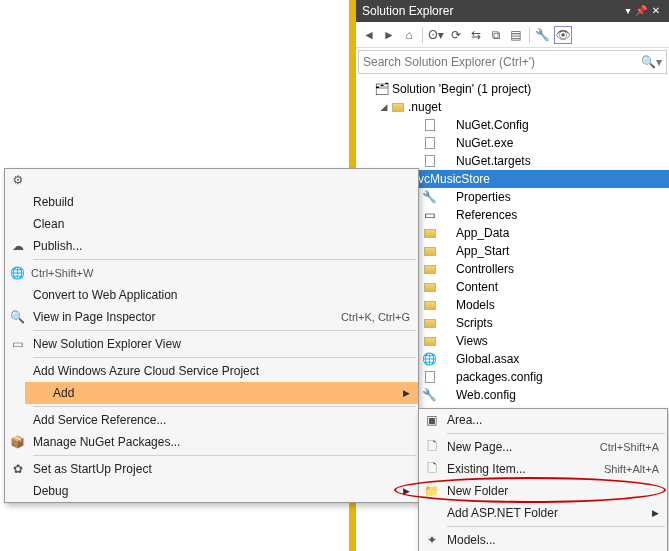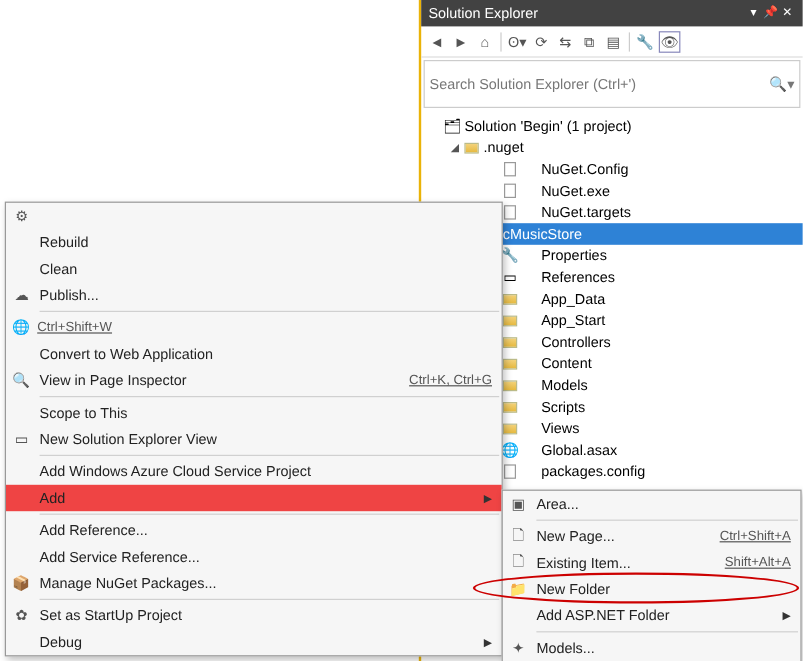--- a/index.html
+++ b/index.html
@@ -1,44 +1,44 @@
 <!DOCTYPE html>
 <html><head>
 <meta charset="utf-8">
 <style>
   * { box-sizing: border-box; margin: 0; padding: 0; font-family: "Segoe UI", Tahoma, sans-serif; font-size: 12px; }
   body { width: 669px; height: 551px; background: #fff; position: relative; overflow: hidden; }
 
   
-  .sol-exp { position: absolute; top: 0; left: 349px; right: 0; bottom: 0; border-left: 2px solid #eab308; background: #fff; }
+  .sol-exp { position: absolute; top: 0; left: 349px; right: 0; bottom: 0; border-left: 7px solid #eab308; background: #fff; }
   .panel-title { background: #424242; color: #fff; height: 22px; line-height: 22px; padding: 0 6px; display: flex; align-items: center; }
   .panel-title span.t { flex: 1; }
   .panel-title .winbtn { width: 14px; text-align: center; color: #fff; font-size: 10px; cursor: default; }
   .toolbar { height: 26px; display: flex; align-items: center; gap: 2px; padding: 2px 4px; border-bottom: 1px solid #ddd; }
   .tbtn { width: 18px; height: 18px; display: flex; align-items: center; justify-content: center; color: #555; border: 1px solid transparent; }
   .tbtn.framed { border: 1px solid #88b; }
   .tsep { width: 1px; height: 16px; background: #ccc; margin: 0 2px; }
-  .searchbox { height: 40px; display: flex; align-items: center; border: 1px solid #ccc; margin: 2px; padding: 0 4px; color: #777; }
+  .searchbox { height: 24px; display: flex; align-items: center; border: 1px solid #ccc; margin: 2px; padding: 0 4px; color: #777; }
   .searchbox .ph { flex: 1; }
   .tree { padding: 4px 0; }
   .node { display: flex; align-items: center; height: 18px; padding-left: 4px; white-space: nowrap; }
   .node .tw { width: 12px; text-align: center; color: #555; font-size: 9px; }
   .node .ic { width: 16px; height: 14px; display: inline-flex; align-items: center; justify-content: center; margin-right: 2px; }
   .node.sel { background: #2e82d6; color: #fff; }
   .ind0 { padding-left: 6px; }
   .ind1 { padding-left: 22px; }
   .ind2 { padding-left: 38px; gap: 16px; }
 
   
   .ctx { position: absolute; top: 168px; left: 4px; width: 415px; background: #f6f6f6; border: 1px solid #999; box-shadow: 2px 3px 6px rgba(0,0,0,.25); }
   .ctx .row { display: flex; align-items: center; height: 22px; padding-right: 8px; }
-  .ctx .row.hl { background: #ef4444; }
+  .ctx .row.hl { background: #fdba74; margin-left: 20px; }
   .ctx .ico { width: 26px; display: flex; align-items: center; justify-content: center; color: #555; }
   .ctx .lbl { flex: 1; color: #222; padding-left: 2px; }
-  .ctx .sc  { color: #555; font-size: 11px; text-decoration: underline; }
+  .ctx .sc  { color: #555; font-size: 11px; }
   .ctx .arr { width: 10px; text-align: right; color: #333; font-size: 9px; }
   .ctx .sep { height: 1px; background: #d0d0d0; margin: 2px 2px 2px 28px; }
 
   
   .sub { position: absolute; top: 408px; left: 418px; width: 250px; background: #f6f6f6; border: 1px solid #999; box-shadow: 2px 3px 6px rgba(0,0,0,.25); z-index: 5; }
   .sub .row { height: 22px; }
   .sub .sep { margin-left: 28px; }
 
   
   .ellipse { position: absolute; border: 2px solid #c00; border-radius: 50%; pointer-events: none; z-index: 10; }
@@ -182,20 +182,25 @@
         <span class="ic">🌐</span>
         <span>Global.asax</span>
       </div>
     <div class="node ind2">
         <span class="tw"></span>
         <span class="ic">
           <span class="i-file"></span>
         </span>
         <span>packages.config</span>
       </div>
+    <div class="node ind2">
+        <span class="tw">▷</span>
+        <span class="ic">🔧</span>
+        <span>Web.config</span>
+      </div>
   </div>
 </div>
 
 <div class="ctx">
   <div class="row">
       <span class="ico">⚙</span>
     </div>
   <div class="row">
       <span class="ico"></span>
       <span class="lbl">Rebuild</span>
@@ -217,42 +222,34 @@
       <span class="ico"></span>
       <span class="lbl">Convert to Web Application</span>
     </div>
   <div class="row">
       <span class="ico">🔍</span>
       <span class="lbl">View in Page Inspector</span>
       <span class="sc">Ctrl+K, Ctrl+G</span>
     </div>
   <div class="sep"></div>
   <div class="row">
-      <span class="ico"></span>
-      <span class="lbl">Scope to This</span>
-    </div>
-  <div class="row">
       <span class="ico">▭</span>
       <span class="lbl">New Solution Explorer View</span>
     </div>
   <div class="sep"></div>
   <div class="row">
       <span class="ico"></span>
       <span class="lbl">Add Windows Azure Cloud Service Project</span>
     </div>
   <div class="row hl">
       <span class="ico"></span>
       <span class="lbl">Add</span>
       <span class="arr">▶</span>
     </div>
   <div class="sep"></div>
-  <div class="row">
-      <span class="ico"></span>
-      <span class="lbl">Add Reference...</span>
-    </div>
   <div class="row">
       <span class="ico"></span>
       <span class="lbl">Add Service Reference...</span>
     </div>
   <div class="row">
       <span class="ico">📦</span>
       <span class="lbl">Manage NuGet Packages...</span>
     </div>
   <div class="sep"></div>
   <div class="row">

